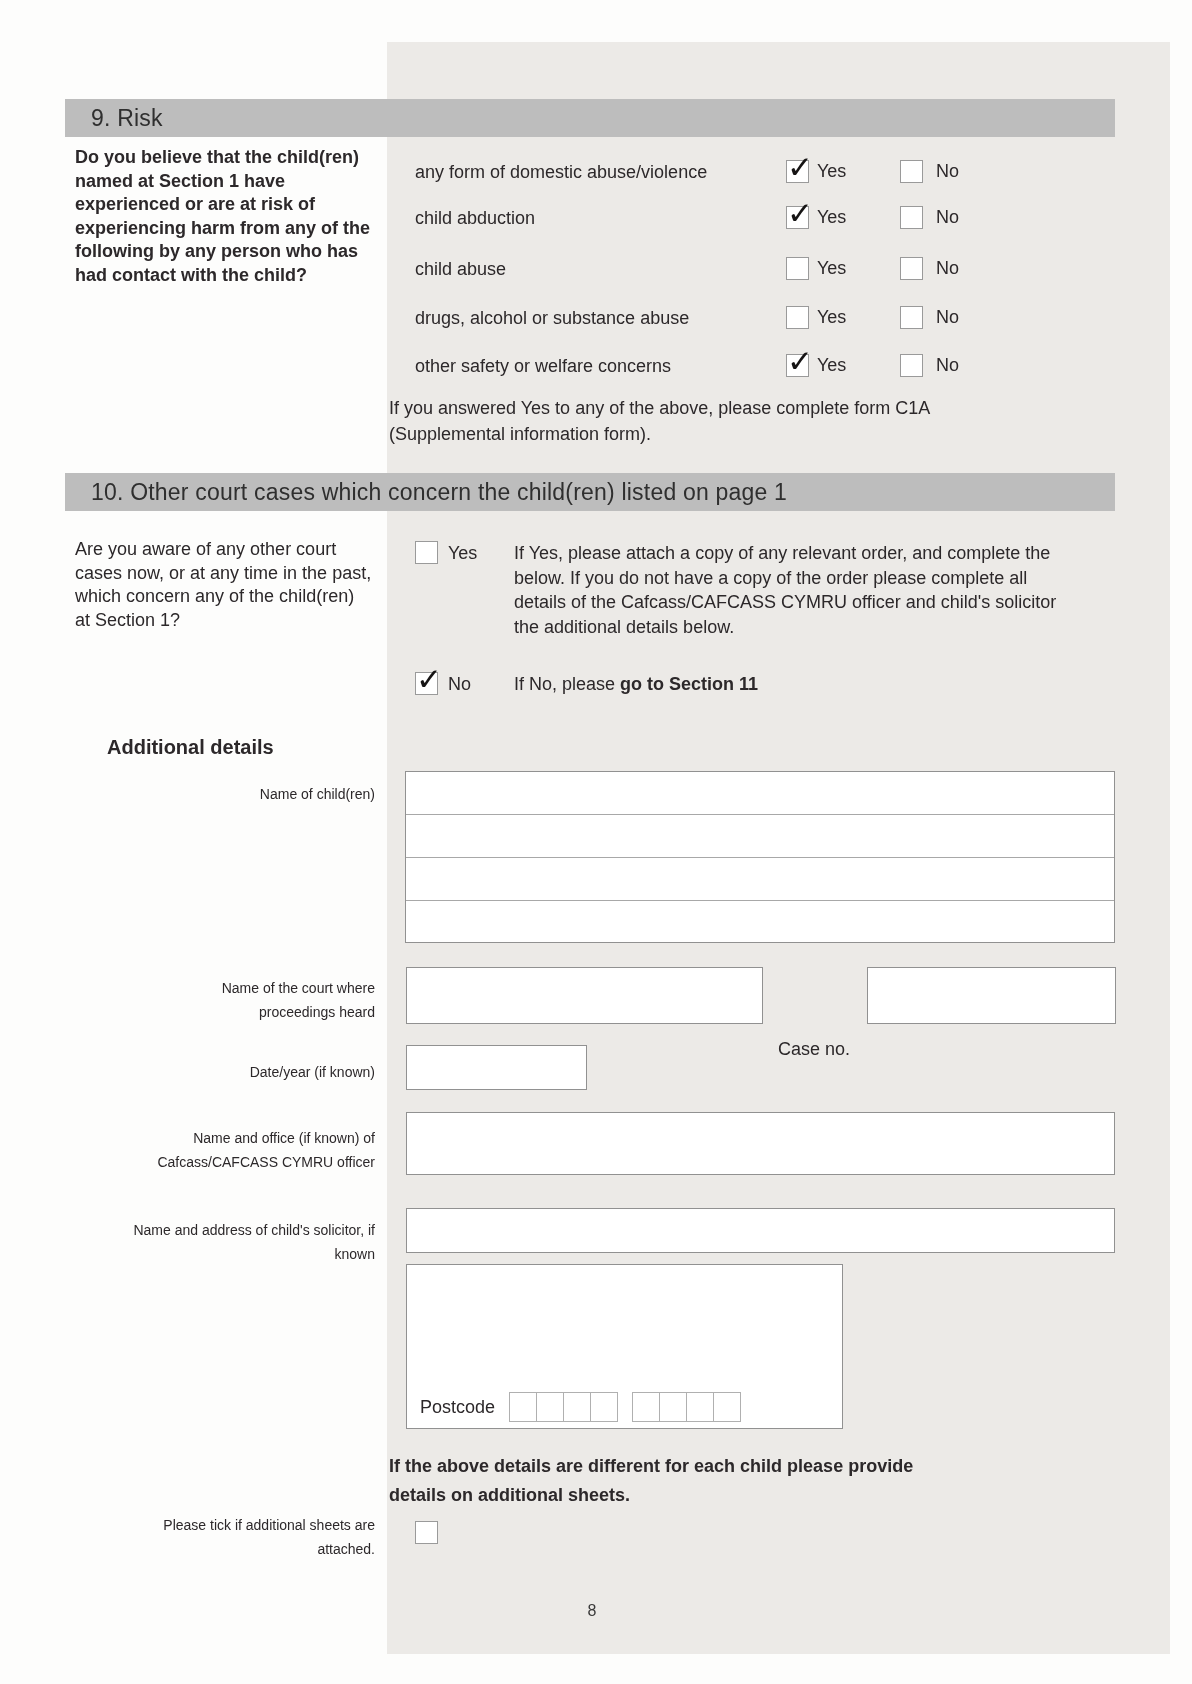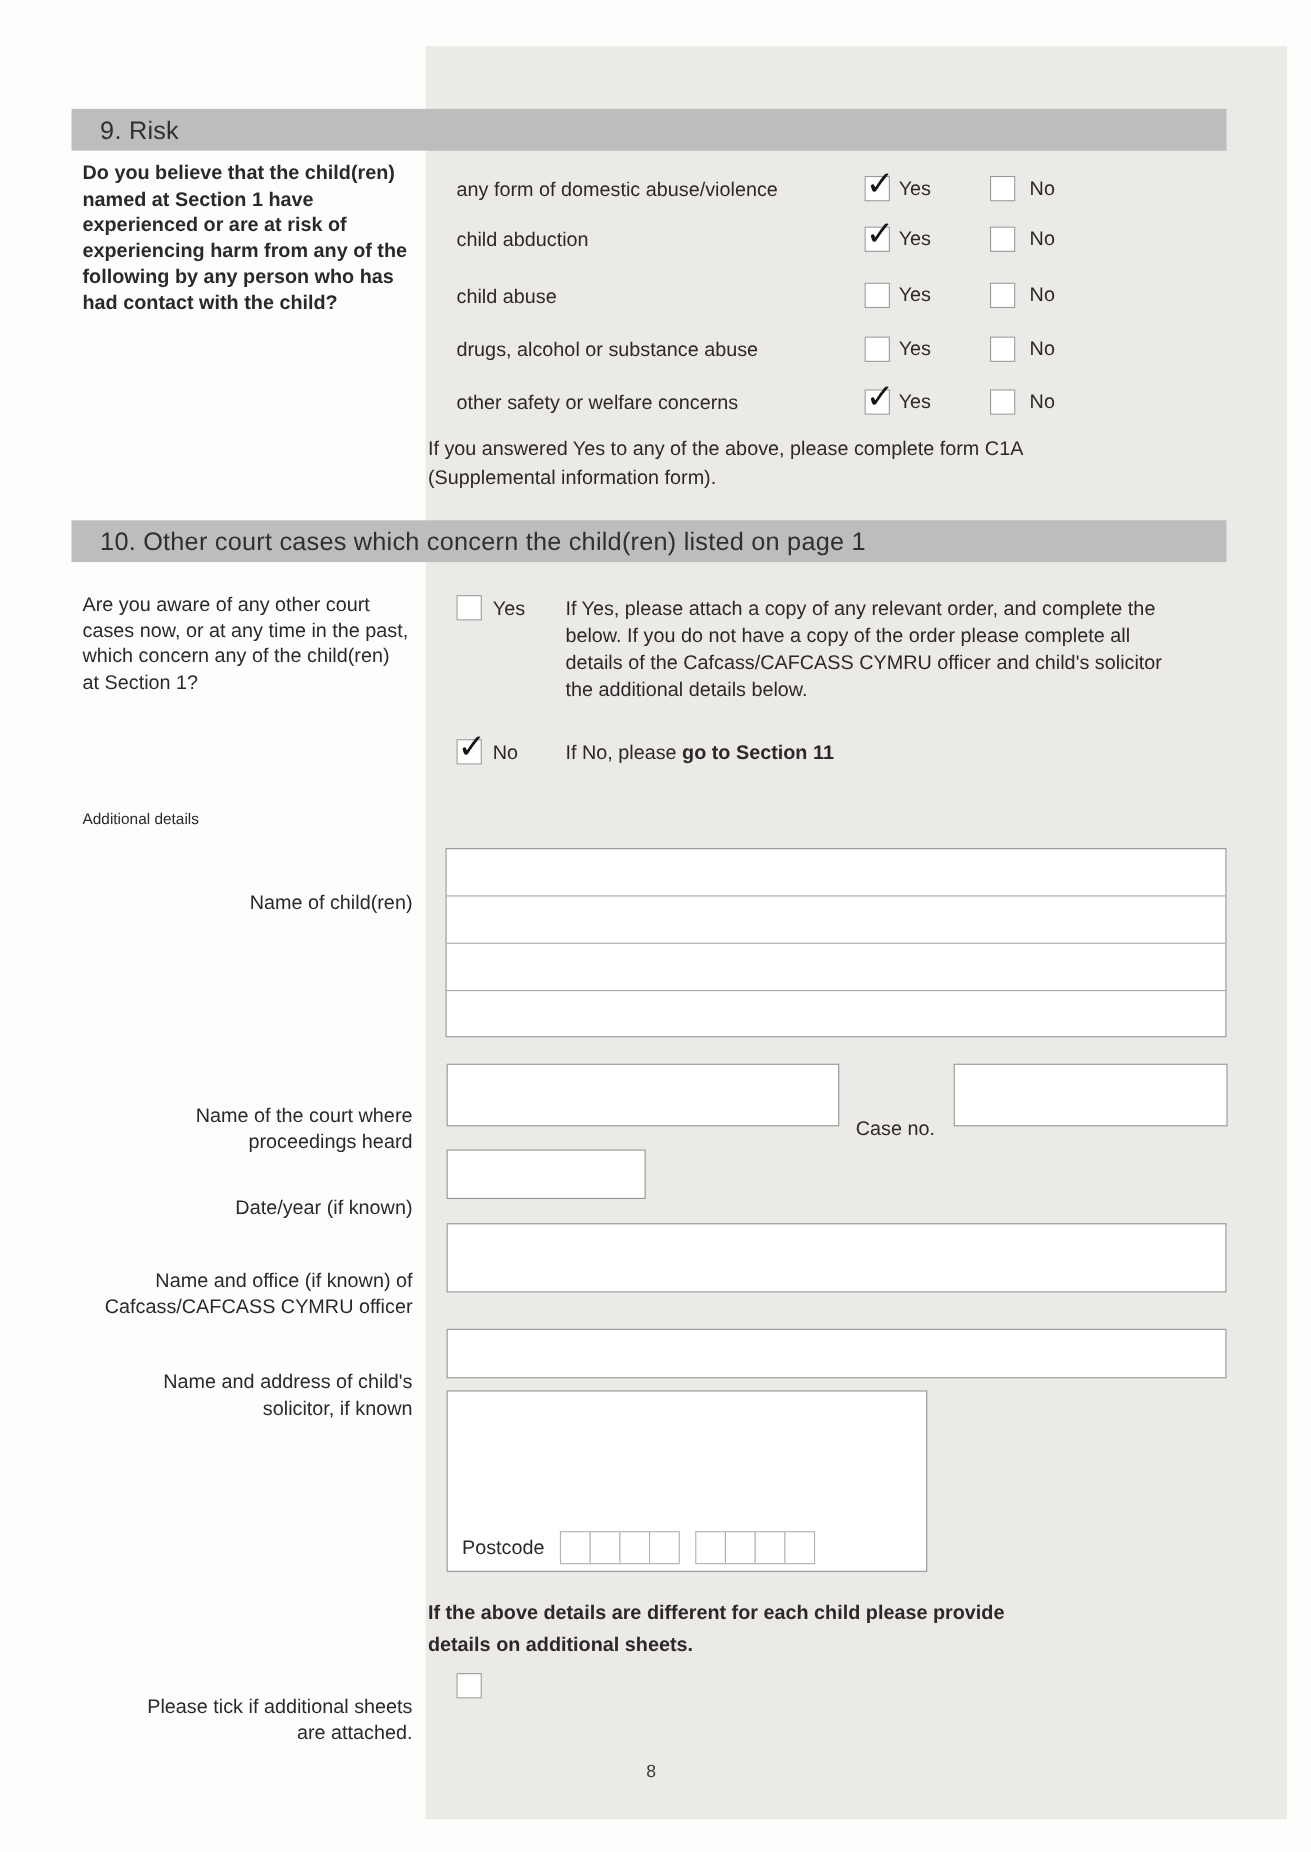--- a/index.html
+++ b/index.html
@@ -15,21 +15,21 @@
   .panel{position:absolute;left:387px;top:42px;width:783px;height:1612px;background:#eceae7;}
   .secbar{
     position:absolute;left:65px;width:1050px;height:38px;
     background:#bdbdbd;color:#2f2f2f;
     font-size:23px;line-height:38px;padding-left:26px;box-sizing:border-box;
     letter-spacing:.2px;
   }
   .qtext{position:absolute;font-size:18px;line-height:23.5px;}
   .qtext span{display:block;}
   .lbl{position:absolute;font-size:18px;}
-  .rlabel{position:absolute;font-size:18px;line-height:24px;text-align:right;margin-top:26px;}
+  .rlabel{position:absolute;font-size:14px;line-height:24px;text-align:right;}
   .cb{
     position:absolute;width:23px;height:23px;box-sizing:border-box;
     background:#fff;border:1px solid #9a9a9a;
   }
   .cb.checked::after{
     content:"\2713";
     position:absolute;left:0px;top:-12px;
     font-family:"DejaVu Sans",sans-serif;
     font-size:31px;font-weight:700;color:#161414;
   }
@@ -40,21 +40,21 @@
   .risk-row .cb.no{left:485px;}
   .risk-row .opt{position:absolute;top:1px;font-size:18px;}
   .risk-row .opt.yes{left:402px;}
   .risk-row .opt.no{left:521px;}
   .note{position:absolute;font-size:18px;line-height:26px;}
   .note span{display:block;}
   .instr{position:absolute;font-size:18px;line-height:24.5px;}
   .instr span{display:block;}
   .boldnote{position:absolute;font-size:18px;line-height:29px;font-weight:bold;}
   .boldnote span{display:block;}
-  .heading{position:absolute;font-size:14px;font-weight:normal;}
+  .heading{position:absolute;font-size:20px;font-weight:bold;margin-left:32px;}
   .inputbox{
     position:absolute;background:#fff;
     border:1px solid #919191;box-sizing:border-box;
     font-size:17px;color:#2c282a;
   }
   .childrow{height:43px;border-bottom:1px solid #a8a8a8;box-sizing:border-box;padding:2px 8px;font-size:17px;}
   .childrow:last-child{border-bottom:none;}
   .pcrow{position:absolute;left:13px;top:127px;display:flex;align-items:center;}
   .pclabel{font-size:18px;margin-right:14px;}
   .pcgroup{display:flex;}
@@ -163,21 +163,21 @@
   <div class="rlabel" style="left:75px;top:782px;width:300px;">Name of child(ren)</div>
   <div class="inputbox" style="left:405px;top:771px;width:710px;height:172px;">
     <div class="childrow"></div>
     <div class="childrow"></div>
     <div class="childrow"></div>
     <div class="childrow"></div>
   </div>
 
   <div class="rlabel" style="left:165px;top:976px;width:210px;">Name of the court where proceedings heard</div>
   <div class="inputbox" style="left:406px;top:967px;width:357px;height:57px;padding:4px 8px;"></div>
-  <span class="lbl" style="left:778px;top:1016px;">Case no.</span>
+  <span class="lbl" style="left:778px;top:1039px;">Case no.</span>
   <div class="inputbox" style="left:867px;top:967px;width:249px;height:57px;padding:4px 8px;"></div>
 
   <div class="rlabel" style="left:175px;top:1060px;width:200px;">Date/year (if known)</div>
   <div class="inputbox" style="left:406px;top:1045px;width:181px;height:45px;padding:4px 8px;"></div>
 
   <div class="rlabel" style="left:85px;top:1126px;width:290px;">Name and office (if known) of Cafcass/CAFCASS CYMRU officer</div>
   <div class="inputbox" style="left:406px;top:1112px;width:709px;height:63px;padding:4px 8px;"></div>
 
   <div class="rlabel" style="left:125px;top:1218px;width:250px;">Name and address of child's solicitor, if known</div>
   <div class="inputbox" style="left:406px;top:1208px;width:709px;height:45px;padding:4px 8px;"></div>

